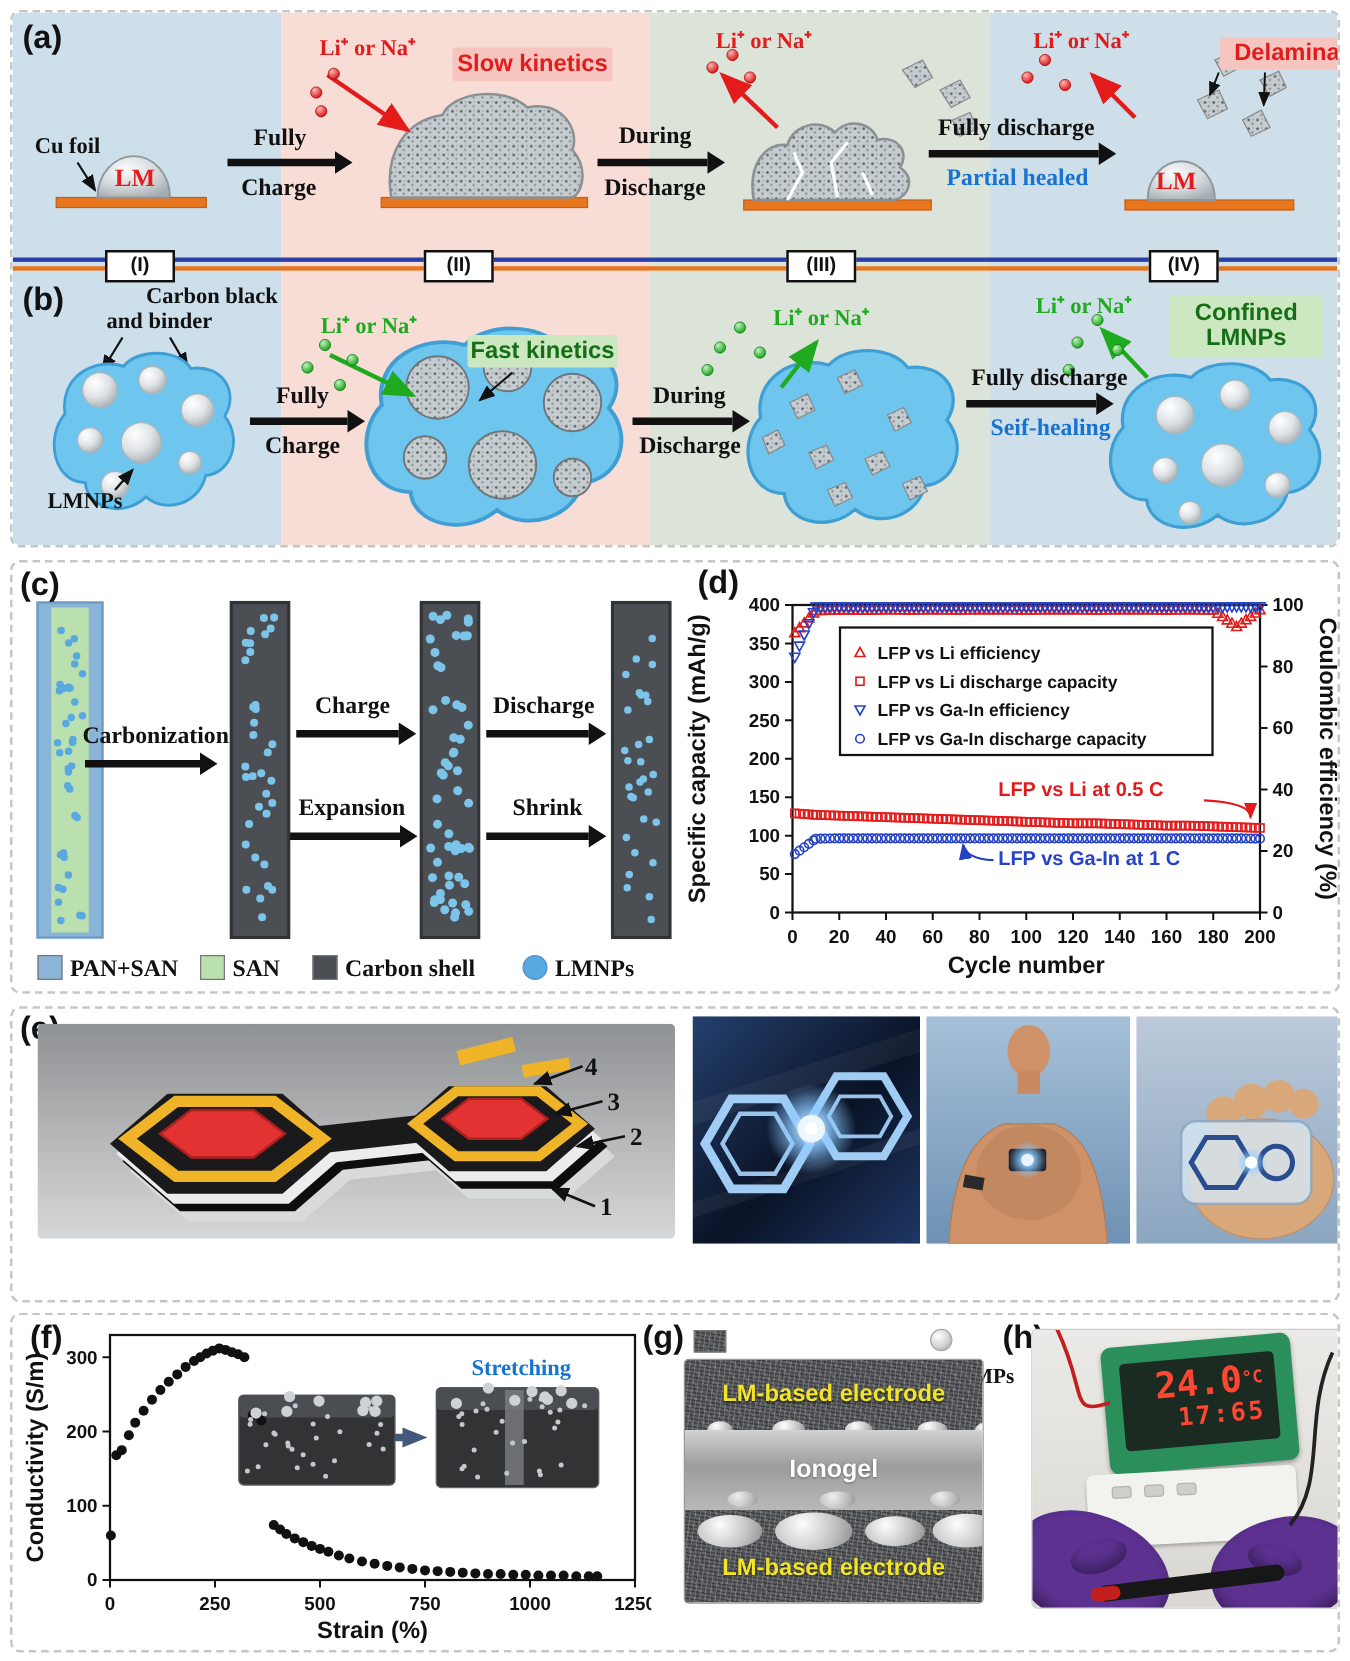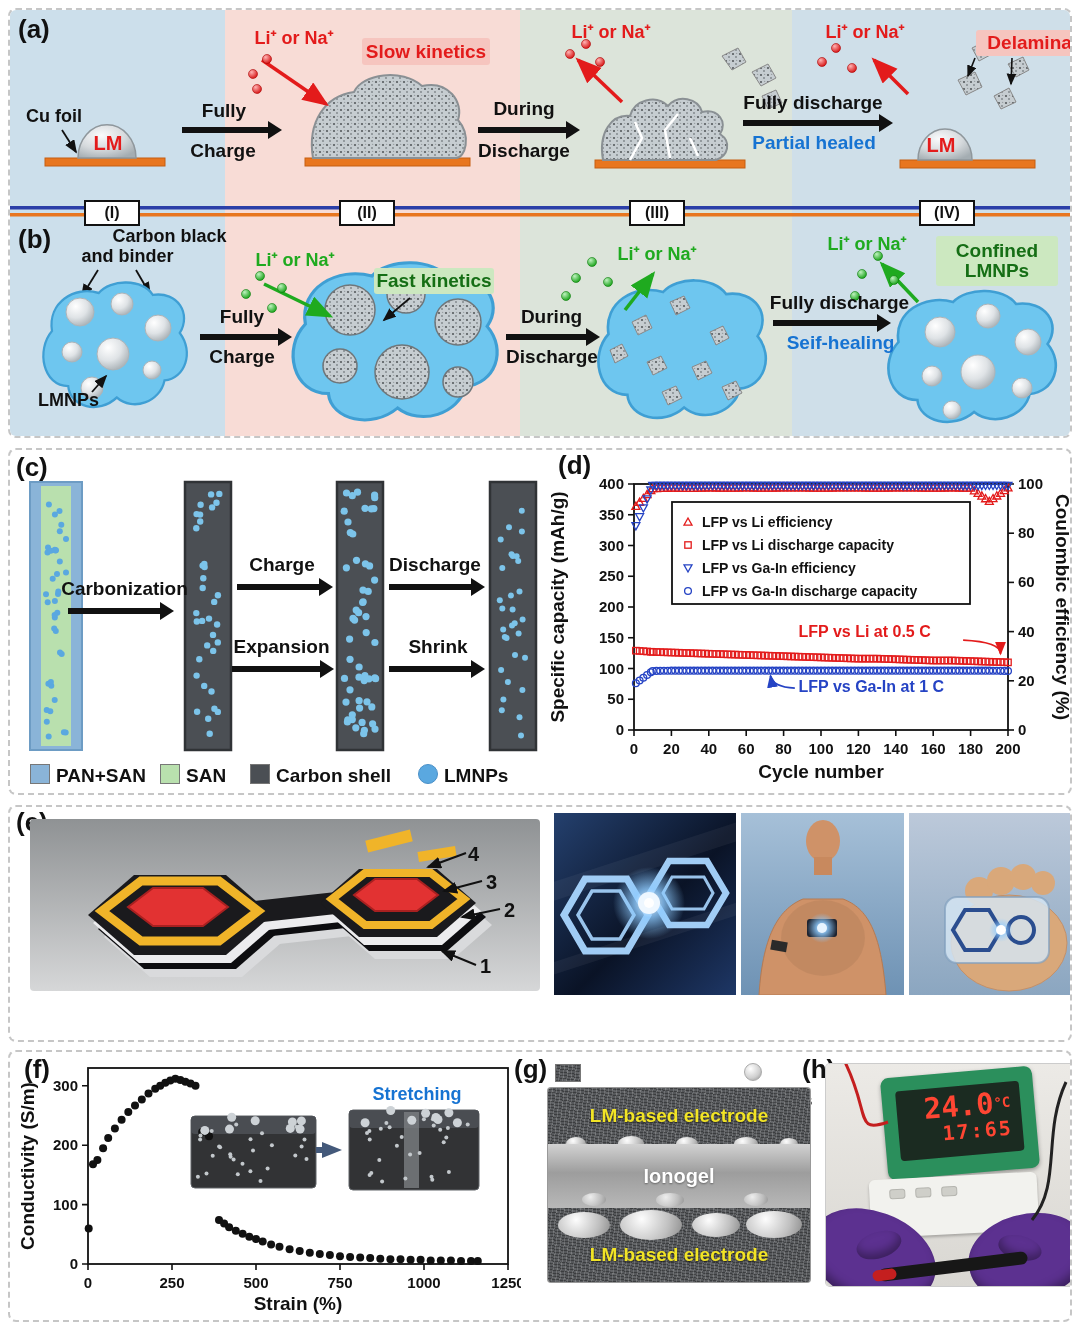--- a/index.html
+++ b/index.html
@@ -1,21 +1,21 @@
 <!DOCTYPE html>
 <html><head>
 <meta charset="utf-8">
 <style>
 *{margin:0;padding:0;box-sizing:border-box;}
 html,body{width:1080px;background:#fff;}
 body{height:1329px;position:relative;font-family:"Liberation Sans",sans-serif;color:#111;}
 .sec{position:absolute;left:8px;width:1064px;border:2px dashed #c6c6c6;border-radius:8px;overflow:hidden;background:#fff;}
 .band{position:absolute;top:0;height:100%;}
 svg.layer{position:absolute;left:0;top:0;}
-.t{position:absolute;font-size:19px;line-height:1.12;color:#111;}
+.t{position:absolute;font-size:19px;line-height:1.12;color:#111;font-family:Liberation Serif, serif;}
 .b{font-weight:700;}
 .ctr{text-align:center;}
 .s18{font-size:18px;} .s17{font-size:17px;margin-top:28px;} .s20{font-size:20px;}
 .pl{position:absolute;font-size:26px;font-weight:700;color:#111;}
 .red{color:#e31b1b;} .grn{color:#1faa1f;} .blu{color:#1673d2;}
 .badge{position:absolute;display:flex;align-items:center;justify-content:center;font-weight:700;font-size:19px;border-radius:3px;line-height:1.05;text-align:center;}
 .badge.r{background:#f6c5bf;color:#e31b1b;}
 .badge.g{background:#cce8c0;color:#156e15;}
 .ar{position:absolute;height:6px;background:#111;}
 .ar::after{content:"";position:absolute;right:-14px;top:50%;transform:translateY(-50%);border-left:14px solid #111;border-top:9px solid transparent;border-bottom:9px solid transparent;}
@@ -1158,21 +1158,21 @@
       <circle cx="395.8" cy="66.3" r="4.5" fill="#cdd2d6"></circle>
     </svg>
   <div class="pl" style="left:14px;top:2px;">(f)</div>
   <div class="t b s18 ctr blu" style="left:342px;top:32px;width:130px;">Stretching</div>
 
   <div class="pl" style="left:504px;top:2px;">(g)</div>
   <div class="tex" style="position:absolute;left:545px;top:12px;width:26px;height:18px;border:1px solid #777;"></div>
   <div class="t b s17" style="left:577px;top:11px;width:150px;">MWCNT/CB/TPU</div>
   <div class="ball" style="left:734px;top:11px;width:18px;height:18px;"></div>
   <div class="t b s17" style="left:757px;top:11px;width:60px;">LMPs</div>
-  <div class="gstack" style="left:538px;top:36px;width:262px;height:194px;">
+  <div class="gstack" style="left:538px;top:36px;width:238px;height:194px;">
     <div class="glayer tex" style="height:56px;">
       <span class="ytext">LM-based electrode</span>
       <div class="bump" style="left:18px;bottom:-6px;width:20px;height:13px;"></div>
       <div class="bump" style="left:70px;bottom:-7px;width:26px;height:15px;"></div>
       <div class="bump" style="left:128px;bottom:-6px;width:22px;height:13px;"></div>
       <div class="bump" style="left:186px;bottom:-7px;width:24px;height:14px;"></div>
       <div class="bump" style="left:232px;bottom:-6px;width:18px;height:12px;"></div>
     </div>
     <div class="glayer gion" style="height:64px;">
       <span class="wtext">Ionogel</span>

